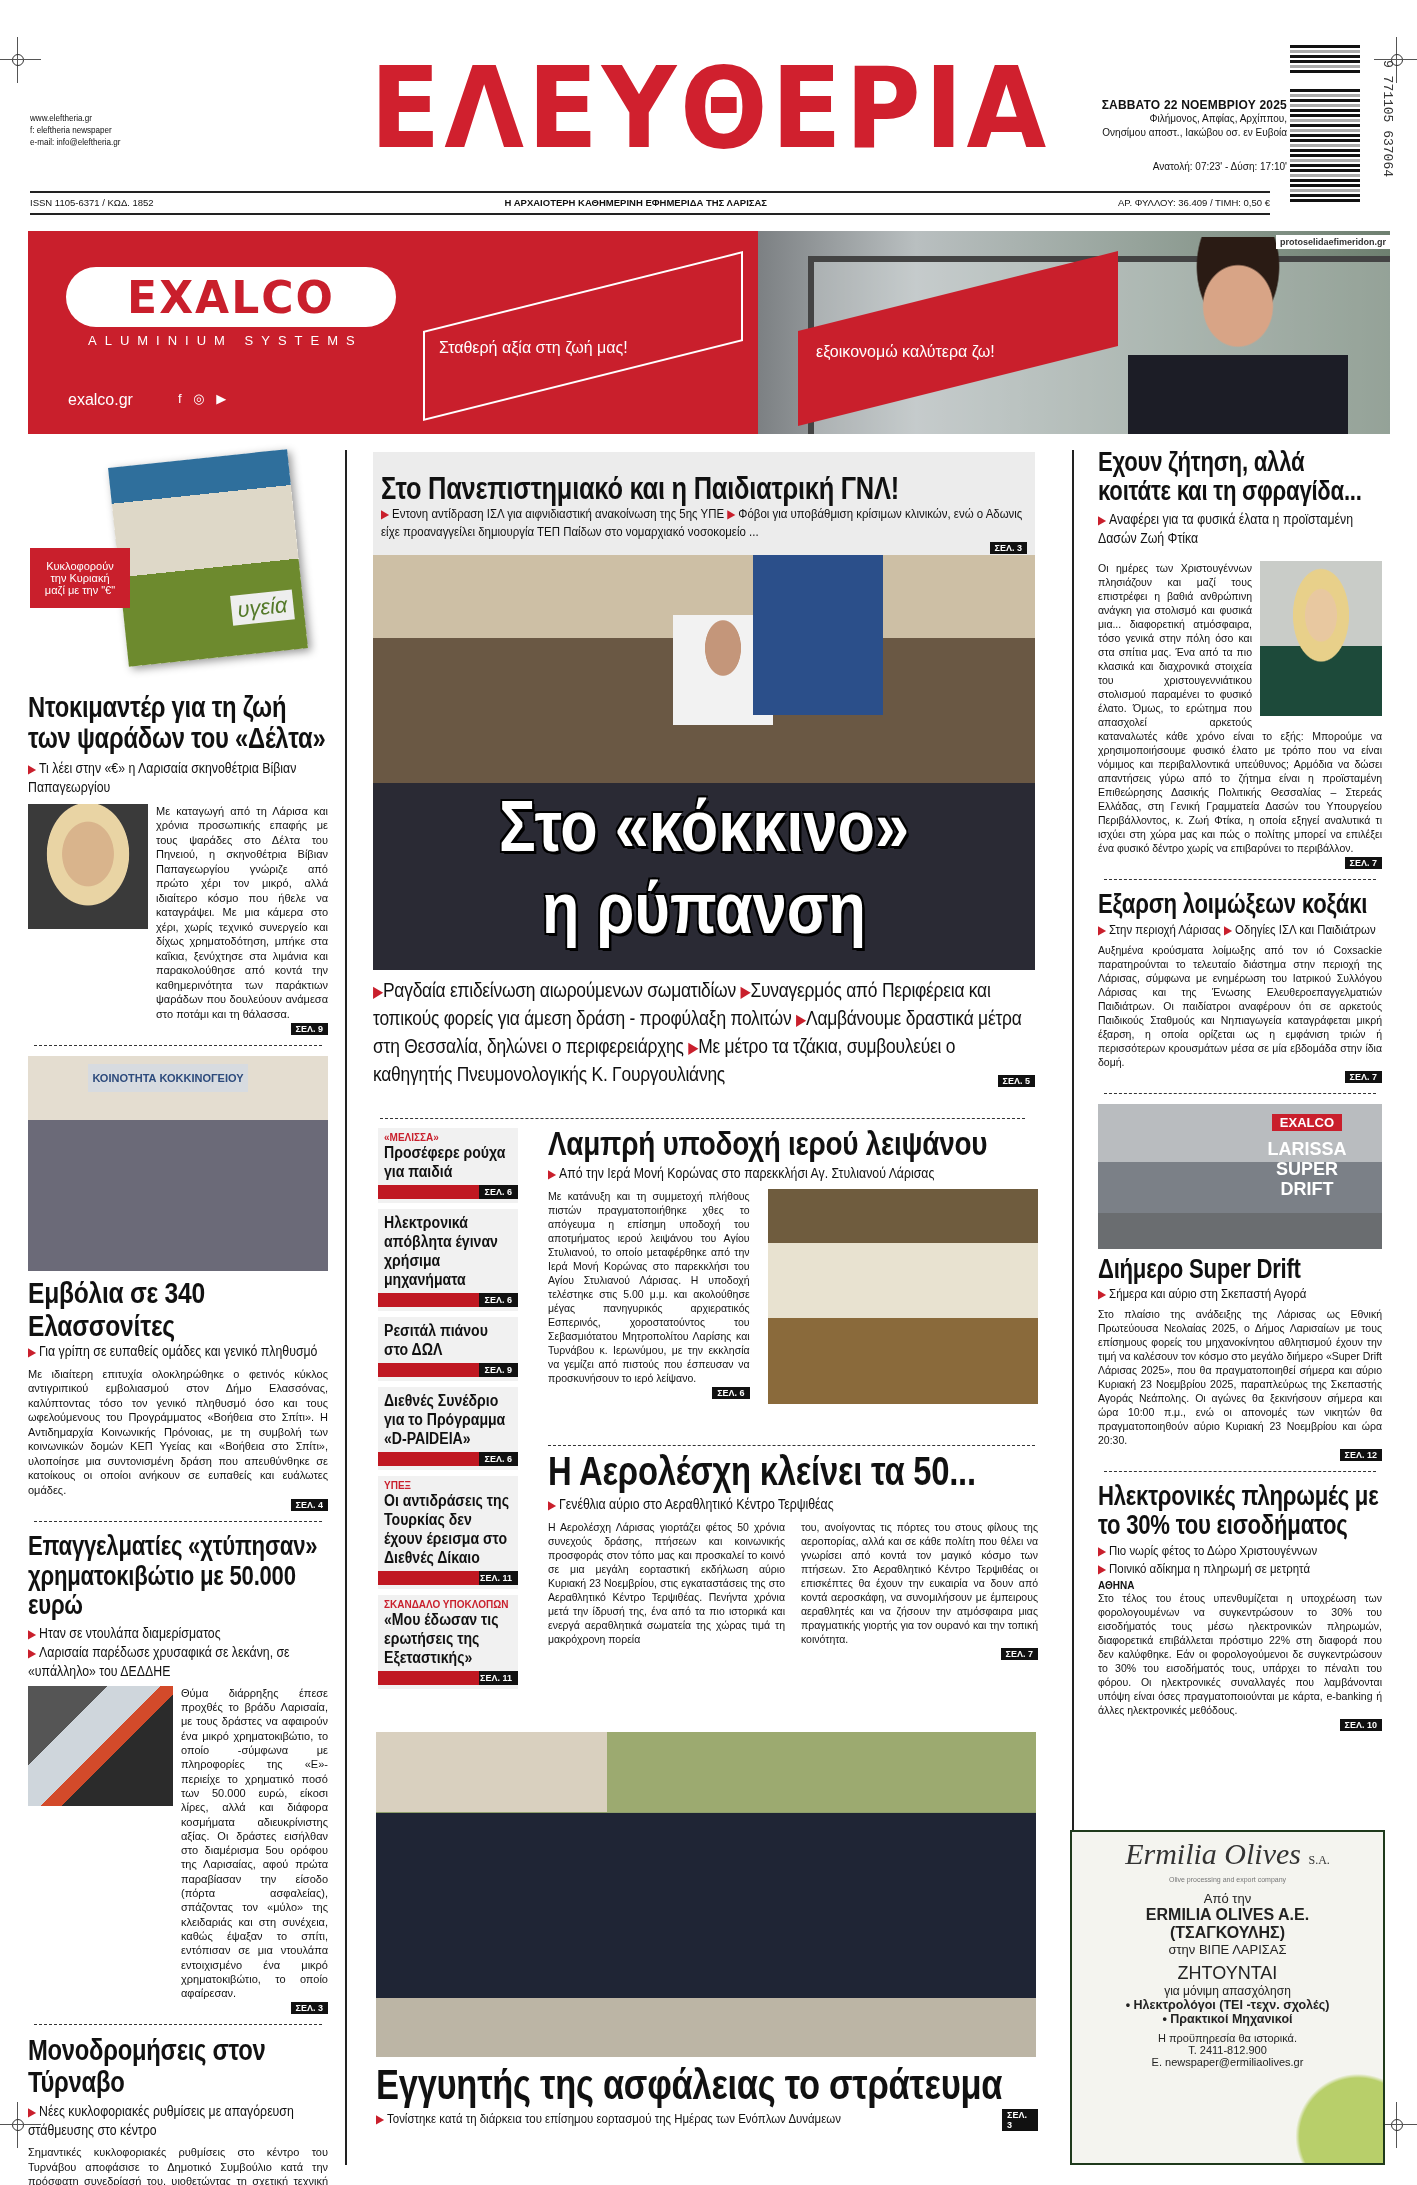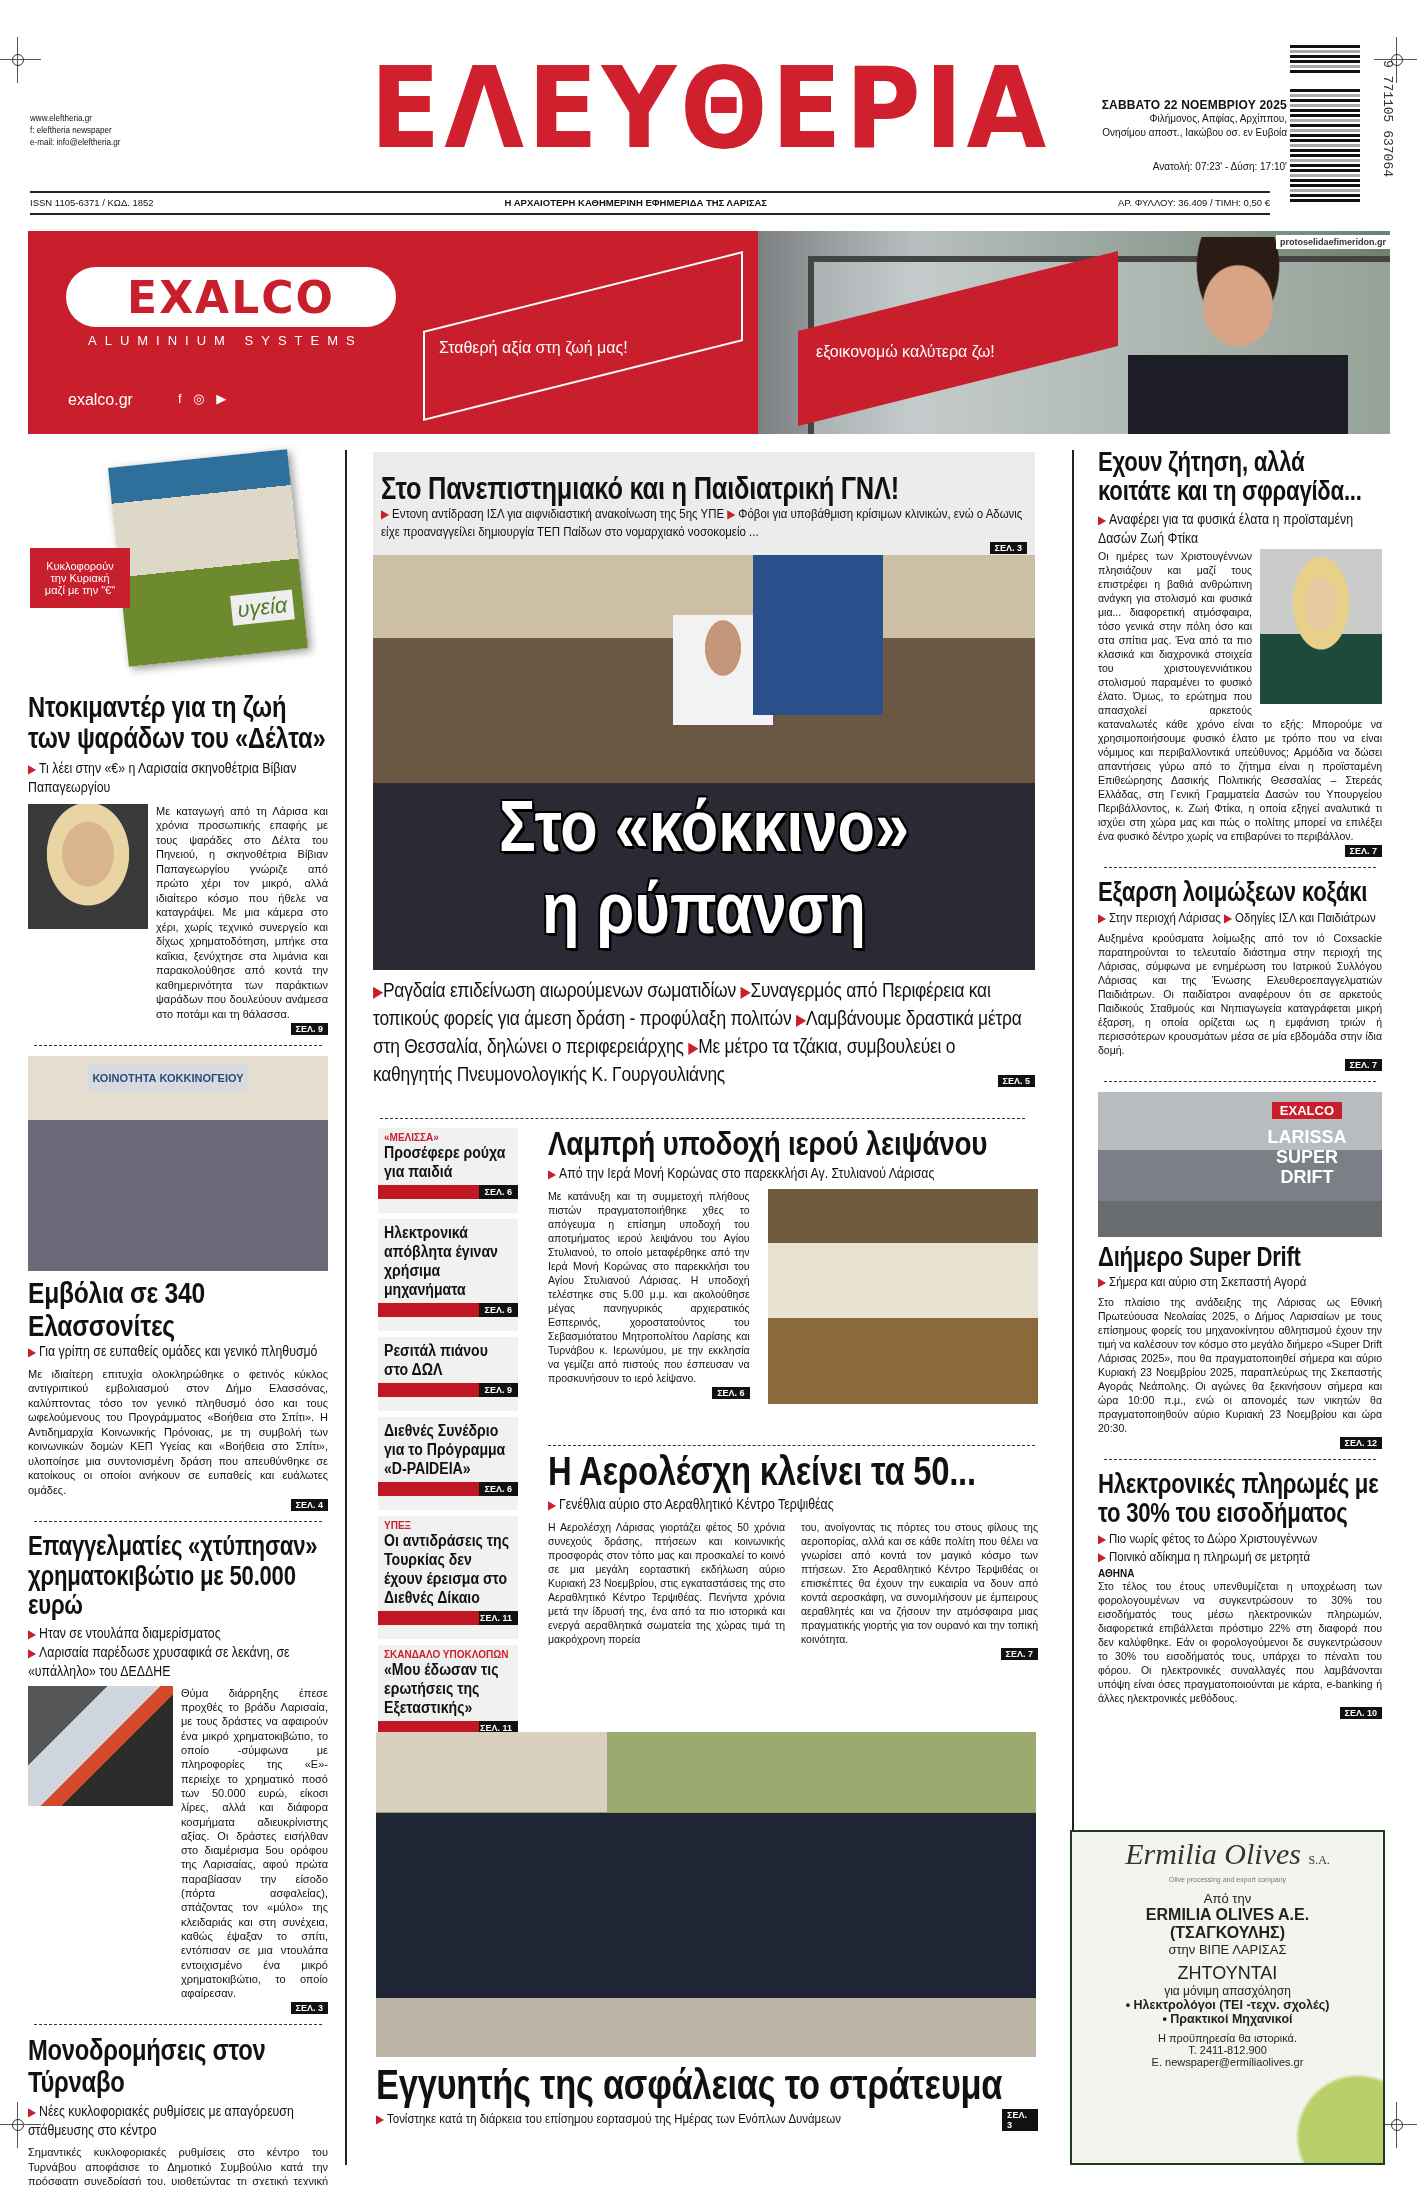--- a/index.html
+++ b/index.html
@@ -33,21 +33,21 @@
 .slogan2 span{transform:skewY(14deg)}
 .watermark{position:absolute;right:0;top:4px;background:#fff;color:#333;font-size:9px;padding:2px 4px;font-weight:bold}
 .colrule{position:absolute;width:2px;background:#222}
 .hd{font-family:"Liberation Sans",sans-serif;font-weight:bold;transform:scaleX(.82);transform-origin:left;letter-spacing:-.3px;line-height:1.08}
 .sub{font-size:14px;line-height:18px;transform:scaleX(.88);transform-origin:left;width:114%}
 .sub .tri,.tri{color:#c91f2c;font-size:12px}
 .body{font-size:11.5px;line-height:15.5px;text-align:justify}
 .pg{display:inline-block;background:#111;color:#fff;font-size:9px;font-weight:bold;padding:1px 5px;float:right;margin-top:2px}
 .dash{border-top:1.5px dashed #333;margin:10px 6px}
 .photo-ph{background:#888;position:relative;overflow:hidden}
-.brief{background:#f1f1f1;padding:4px 6px 14px}
+.brief{background:#f1f1f1;padding:4px 6px 4px}
 .brief .kicker{color:#c91f2c;font-size:10px;font-weight:bold}
 .brief .t{font-size:16px;font-weight:bold;line-height:19px;transform:scaleX(.88);transform-origin:left;width:114%}
 .brief .bar{height:14px;background:linear-gradient(90deg,#c01822 0 72%,#111 72%);margin:4px -6px 0;color:#fff;font-size:9px;font-weight:bold;text-align:right;padding-right:6px;line-height:14px}
 </style>
 </head>
 <body>
 
 <div class="reg" style="left:3px;top:45px">
     <span></span>
   </div>
@@ -291,21 +291,21 @@
   <div style="display:flex;justify-content:space-between;align-items:center">
     <div class="sub" style="font-size:13px;width:100%"><span class="tri">▶ </span><span>Τονίστηκε κατά τη διάρκεια του επίσημου εορτασμού της Ημέρας των Ενόπλων Δυνάμεων</span></div>
     <span class="pg">ΣΕΛ. 3</span>
   </div>
 </div>
 
 <div class="abs" style="left:1098px;top:448px;width:284px">
   <div>
     <div class="hd" style="font-size:27px;width:122%">Εχουν ζήτηση, αλλά κοιτάτε και τη σφραγίδα...</div>
     <div class="sub" style="margin-top:4px"><span class="tri">▶ </span><span>Αναφέρει για τα φυσικά έλατα η προϊσταμένη Δασών Ζωή Φτίκα</span></div>
-    <div style="position:relative;margin-top:2px">
+    <div style="position:relative;margin-top:14px">
       <div class="photo-ph" style="float:right;width:122px;height:155px;margin-left:8px;background:radial-gradient(ellipse at 50% 35%,#e8c8a0 0 18%,#e8d08a 19% 32%,transparent 33%),linear-gradient(#c9ccc8 0 55%,#1d4a3a 55%)"></div>
       <div class="body" style="font-size:10.5px;line-height:14px">Οι ημέρες των Χριστουγέννων πλησιάζουν και μαζί τους επιστρέφει η βαθιά ανθρώπινη ανάγκη για στολισμό και φυσικά μια... διαφορετική ατμόσφαιρα, τόσο γενικά στην πόλη όσο και στα σπίτια μας. Ένα από τα πιο κλασικά και διαχρονικά στοιχεία του χριστουγεννιάτικου στολισμού παραμένει το φυσικό έλατο. Όμως, το ερώτημα που απασχολεί αρκετούς καταναλωτές κάθε χρόνο είναι το εξής: Μπορούμε να χρησιμοποιήσουμε φυσικό έλατο με τρόπο που να είναι νόμιμος και περιβαλλοντικά υπεύθυνος; Αρμόδια να δώσει απαντήσεις γύρω από το ζήτημα είναι η προϊσταμένη Επιθεώρησης Δασικής Πολιτικής Θεσσαλίας – Στερεάς Ελλάδας, στη Γενική Γραμματεία Δασών του Υπουργείου Περιβάλλοντος, κ. Ζωή Φτίκα, η οποία εξηγεί αναλυτικά τι ισχύει στη χώρα μας και πώς ο πολίτης μπορεί να επιλέξει ένα φυσικό δέντρο χωρίς να επιβαρύνει το περιβάλλον.</div>
     </div>
     <div style="overflow:hidden">
         <span class="pg">ΣΕΛ. 7</span>
       </div>
   </div>
   <div class="dash"></div>
 
   <div>

